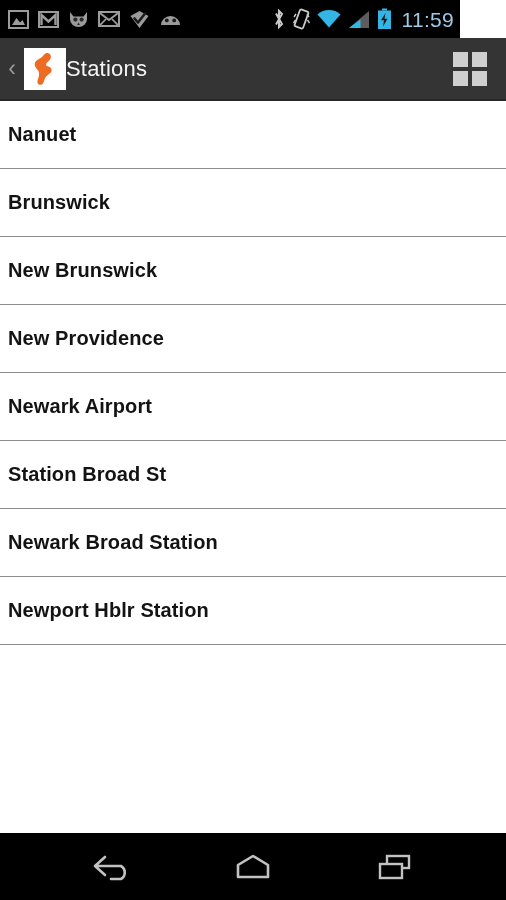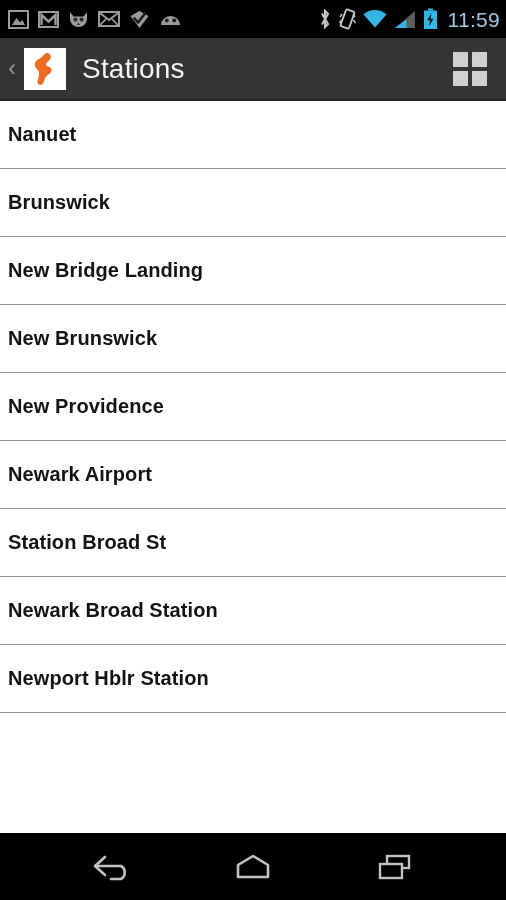--- a/index.html
+++ b/index.html
@@ -7,21 +7,21 @@
     width:506px; height:900px;
     background:#000;
     font-family:"Liberation Sans", sans-serif;
     overflow:hidden;
   }
   #screen { position:relative; width:506px; height:900px; background:#fff; }
 
   
   #status-bar {
     position:absolute; top:0; left:0;
-    width:506px; height:38px;
+    width:460px; height:38px;
     background:#000;
     display:flex; align-items:center;
     padding:0 6px 0 8px;
   }
   #status-left { display:flex; align-items:center; gap:9px; }
   #status-right { margin-left:auto; display:flex; align-items:center; gap:7px; }
   .sicon { display:block; }
   #status-clock {
     color:#9ec8e3;
     font-size:21px;
@@ -44,22 +44,22 @@
     margin-left:2px;
   }
   #app-icon {
     width:42px; height:42px;
     background:#fff;
     margin-left:2px;
     display:flex; align-items:center; justify-content:center;
   }
   #action-title {
     color:#f4f4f4;
-    font-size:28px;
-    margin-left:16px;
+    font-size:22px;
+    margin-left:0;
     font-weight:400;
     letter-spacing:0.2px;
   }
   #grid-button {
     margin-left:auto; margin-right:18px;
     width:36px; height:36px;
     display:grid;
     grid-template-columns:15px 15px;
     grid-template-rows:15px 15px;
     gap:4px;
@@ -193,23 +193,20 @@
   </div>
 
   <div id="station-list">
       <div class="list-item">
         <span class="list-item-label">Nanuet</span>
       </div>
       <div class="list-item">
         <span class="list-item-label">Brunswick</span>
       </div>
       <div class="list-item">
-        <span class="list-item-label">New Bridge Landing</span>
-      </div>
-      <div class="list-item">
         <span class="list-item-label">New Brunswick</span>
       </div>
       <div class="list-item">
         <span class="list-item-label">New Providence</span>
       </div>
       <div class="list-item">
         <span class="list-item-label">Newark Airport</span>
       </div>
       <div class="list-item">
         <span class="list-item-label">Station Broad St</span>

